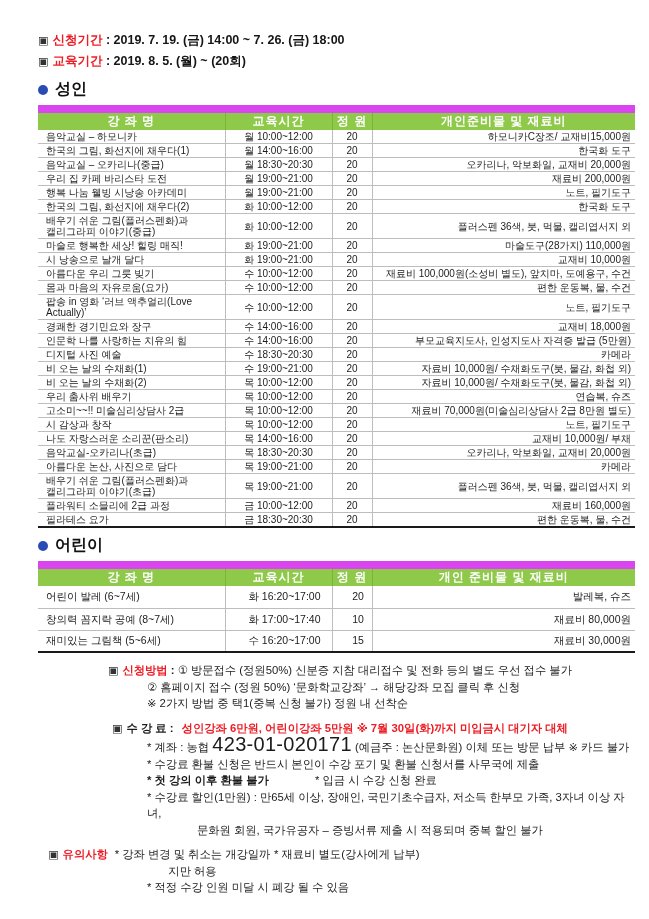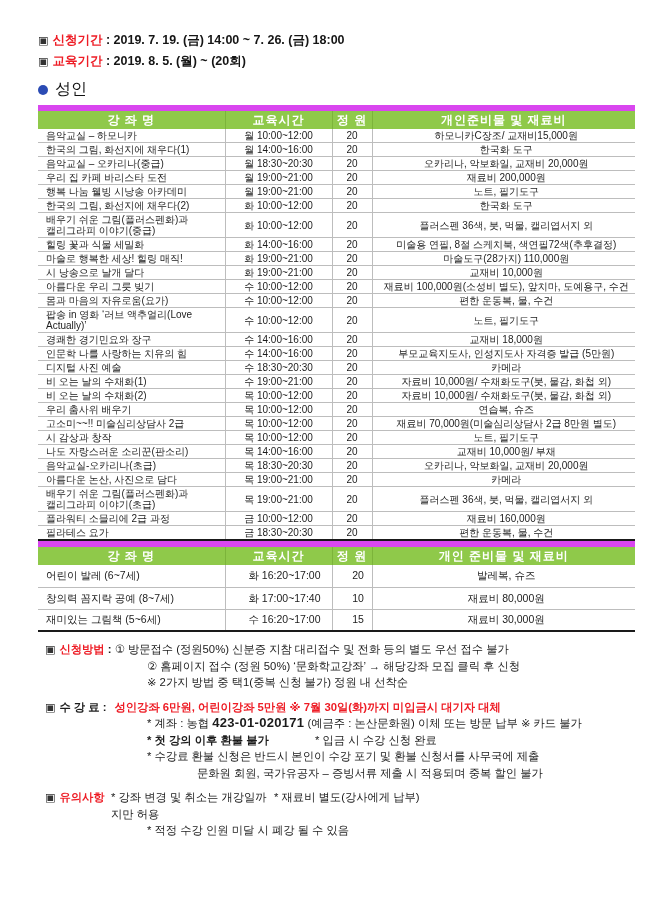--- a/index.html
+++ b/index.html
@@ -9,57 +9,57 @@
     background: #ffffff; color: #151515; overflow: hidden;
   }
   .sheet { padding: 30px 14px 0 38px; }
 
   
   .info-line { font-size: 12.5px; line-height: 21px; font-weight: bold; }
   .bullet { font-size: 11px; color: #333; margin-right: 4px; }
   .red { color: #ee1c25; }
 
   
-  .sec-title { display: flex; align-items: center; gap: 7px; font-size: 16px; font-weight: normal; margin: 7px 0 5px 0; color: #111; }
+  .sec-title { display: flex; align-items: center; gap: 7px; font-size: 16px; font-weight: bold; margin: 7px 0 5px 0; color: #111; }
   .dot { width: 10px; height: 10px; border-radius: 50%; background: #2b4bb4; flex: 0 0 auto; }
 
   
   table.ctable {
     width: 597px; border-collapse: collapse; table-layout: fixed;
-    border-top: 6px solid #d946ef; border-bottom: 2px solid #1a1a1a;
+    border-top: 8px solid #d946ef; border-bottom: 2px solid #1a1a1a;
   }
   .ctable col.c1 { width: 187px; } .ctable col.c2 { width: 107px; }
   .ctable col.c3 { width: 40px; }  .ctable col.c4 { width: 263px; }
   .ctable th {
     background: #8fc94a; color: #ffffff; font-size: 12px; font-weight: bold;
     height: 21px; border-left: 1px solid #7cb43a; letter-spacing: 1px;
   }
   .ctable th:first-child { border-left: none; }
   .ctable td {
     font-size: 10px; line-height: 11px; padding: 1px 4px;
     border-bottom: 1px solid #bdbdbd; border-left: 1px solid #bdbdbd;
     text-align: center; white-space: pre-line; color: #1b1b1b;
     overflow: hidden;
   }
   .ctable td:first-child { text-align: left; padding-left: 8px; border-left: none; }
-  .ctable td:last-child  { text-align: center; padding-left: 9px; }
+  .ctable td:last-child  { text-align: right; padding-left: 9px; }
   .ctable tr:last-child td { border-bottom: none; }
   .kids td { height: 22px; font-size: 10.5px; padding-left: 16px; }
 
   
   .notes { margin: 9px 0 0 7px; font-size: 11.3px; color: #1b1b1b; }
   .note-block { margin-bottom: 8px; }
-  .note-head { line-height: 16.5px; font-weight: bold; }
+  .note-head { line-height: 16.5px; font-weight: bold; text-align: center; }
   .note-cont { margin-left: 102px; line-height: 16.5px; font-weight: bold; }
   .note-cont.norm, .norm { font-weight: normal; }
   .indent2 { margin-left: 152px; }
   .pair { display: flex; }
   .pair .first { width: 168px; flex: 0 0 auto; }
   .pair .first.w163 { width: 163px; }
-  .acct { font-size: 13px; font-weight: bold; letter-spacing: 0.3px; }
+  .acct { font-size: 20px; font-weight: normal; letter-spacing: 0.3px; }
   .hairgap { display: inline-block; width: 8px; }
 </style>
 </head>
 <body>
 
 <div class="sheet">
 
   <div class="info-line">
     <span class="bullet">▣</span><span class="red">신청기간</span>
     <span>: 2019. 7. 19. (금) 14:00 ~ 7. 26. (금) 18:00</span>
@@ -126,26 +126,20 @@
           <td>한국화 도구</td>
         </tr>
         <tr>
           <td>배우기 쉬운 그림(플러스펜화)과
 캘리그라피 이야기(중급)</td>
           <td>화 10:00~12:00</td>
           <td>20</td>
           <td>플러스펜 36색, 붓, 먹물, 캘리엽서지 외</td>
         </tr>
         <tr>
-          <td>힐링 꽃과 식물 세밀화</td>
-          <td>화 14:00~16:00</td>
-          <td>20</td>
-          <td>미술용 연필, 8절 스케치북, 색연필72색(추후결정)</td>
-        </tr>
-        <tr>
           <td>마술로 행복한 세상! 힐링 매직!</td>
           <td>화 19:00~21:00</td>
           <td>20</td>
           <td>마술도구(28가지) 110,000원</td>
         </tr>
         <tr>
           <td>시 낭송으로 날개 달다</td>
           <td>화 19:00~21:00</td>
           <td>20</td>
           <td>교재비 10,000원</td>
@@ -249,20 +243,24 @@
         </tr>
         <tr>
           <td>필라테스 요가</td>
           <td>금 18:30~20:30</td>
           <td>20</td>
           <td>편한 운동복, 물, 수건</td>
         </tr>
       </tbody>
   </table>
 
+  <div class="sec-title">
+    <span class="dot"></span>
+    <span>어린이</span>
+  </div>
   <table class="ctable kids">
     <colgroup>
         <col class="c1">
         <col class="c2">
         <col class="c3">
         <col class="c4">
       </colgroup>
     <thead>
       <tr>
         <th>강 좌 명</th>
@@ -303,25 +301,26 @@
       <div class="note-cont norm">※ 2가지 방법 중 택1(중복 신청 불가) 정원 내 선착순</div>
     </div>
 
     <div class="note-block">
       <div class="note-head">
         <span class="bullet">▣</span><span>수 강 료 :</span><span class="hairgap"></span><span class="red">성인강좌 6만원, 어린이강좌 5만원 ※ 7월 30일(화)까지 미입금시 대기자 대체</span>
       </div>
       <div class="note-cont norm">
         <span>* 계좌 : 농협 </span><span class="acct">423-01-020171</span><span> (예금주 : 논산문화원) 이체 또는 방문 납부 ※ 카드 불가</span>
       </div>
+      <div class="note-cont norm">* 수강료 환불 신청은 반드시 본인이 수강 포기 및 환불 신청서를 사무국에 제출</div>
       <div class="note-cont norm pair">
         <span class="first" style="font-weight:bold">* 첫 강의 이후 환불 불가</span>
         <span>* 입금 시 수강 신청 완료</span>
       </div>
-      <div class="note-cont norm">* 수강료 환불 신청은 반드시 본인이 수강 포기 및 환불 신청서를 사무국에 제출</div>
+      <div class="note-cont norm">* 수강료 할인(1만원) : 만65세 이상, 장애인, 국민기초수급자, 저소득 한부모 가족, 3자녀 이상 자녀,</div>
       <div class="note-cont norm indent2">문화원 회원, 국가유공자 – 증빙서류 제출 시 적용되며 중복 할인 불가</div>
     </div>
 
     <div class="note-block">
       <div class="note-head pair">
         <span style="width:66px;flex:0 0 auto"><span class="bullet">▣</span><span class="red">유의사항</span></span>
         <span class="first w163 norm">* 강좌 변경 및 취소는 개강일까지만 허용</span>
         <span class="norm">* 재료비 별도(강사에게 납부)</span>
       </div>
       <div class="note-cont norm">* 적정 수강 인원 미달 시 폐강 될 수 있음</div>

